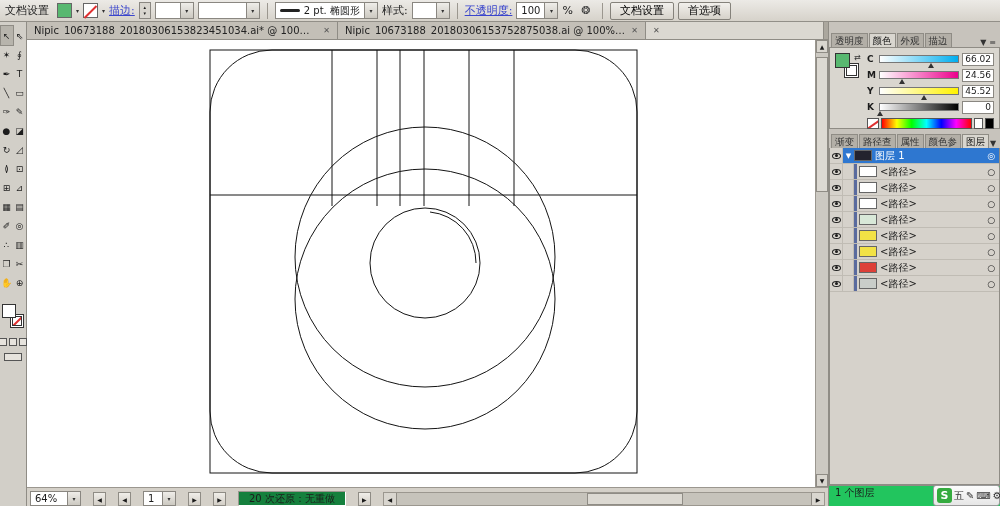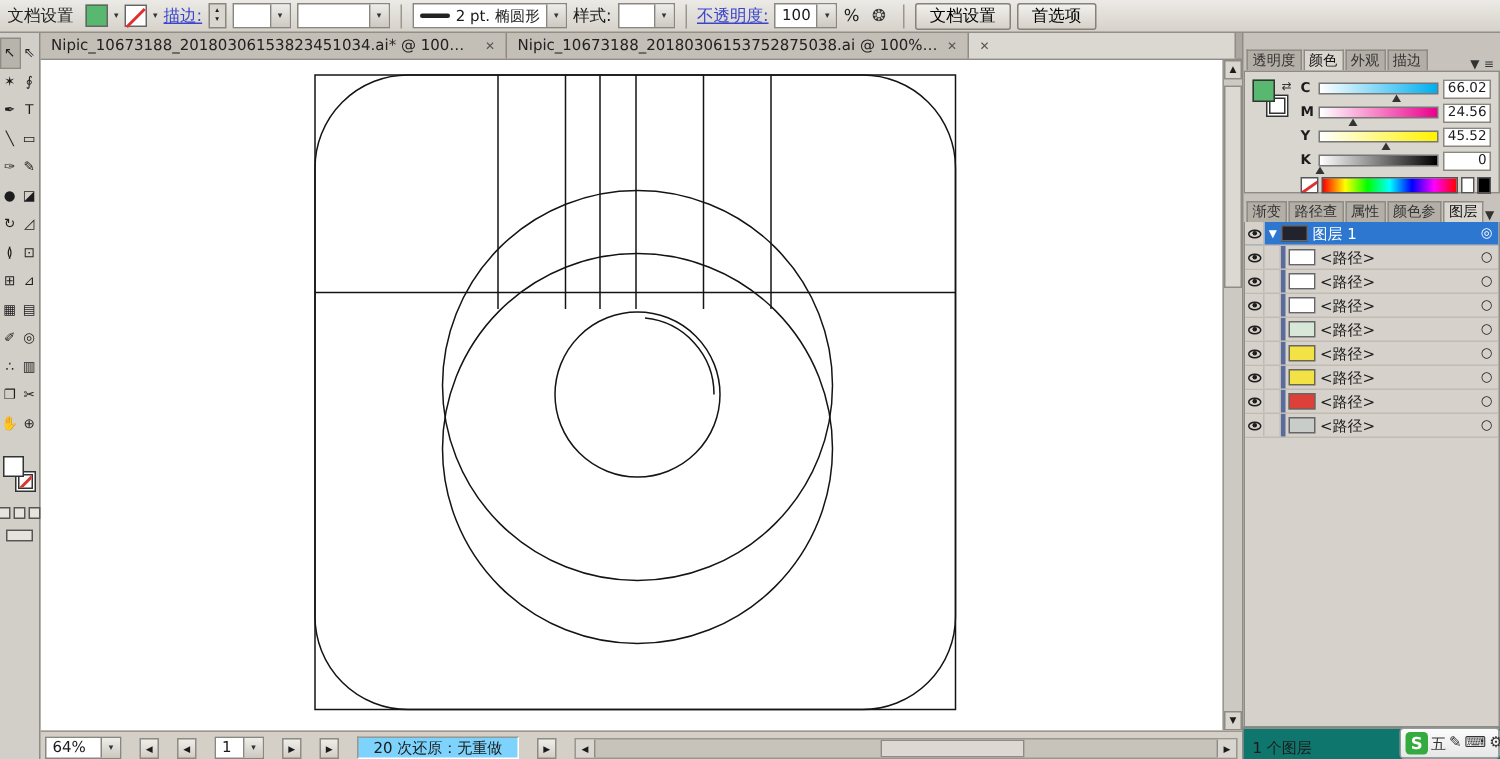--- a/index.html
+++ b/index.html
@@ -46,21 +46,21 @@
 .canvas{position:absolute;top:40px;left:27px;width:801px;height:447px;background:#ffffff;overflow:hidden;z-index:1}
 .canvas svg{position:absolute;top:0;left:0}
 .vscroll{position:absolute;top:0;right:0;width:13px;height:100%;background:#ccc9c2;border-left:1px solid #9b978f;display:flex;flex-direction:column}
 .scroll-btn{height:13px;display:flex;align-items:center;justify-content:center;font-size:6px;background:#d9d6cf;border:1px solid #8f8c85;flex:none}
 .vtrack{flex:1;position:relative}
 .vthumb{position:absolute;left:0;width:100%;top:1%;height:32%;background:#dcd9d2;border:1px solid #8f8c85}
 
 
 .status-bar{position:absolute;top:487px;left:27px;width:801px;height:19px;background:#d4d0c8;border-top:1px solid #9b978f;display:flex;align-items:flex-end;gap:12px;padding:0 3px;font-size:10px;z-index:4}
 .nav-btn{width:13px;height:14px;display:flex;align-items:center;justify-content:center;font-size:6px;background:linear-gradient(#f0eee9,#d2cec6);border:1px solid #8f8c85;flex:none}
-.undo-box{height:15px;padding:0 10px;display:flex;align-items:center;border:1px solid;border-color:#9b978f #ffffff #ffffff #9b978f;background:#7dd3fc;flex:none}
+.undo-box{height:15px;padding:0 10px;display:flex;align-items:center;border:1px solid;border-color:#9b978f #ffffff #ffffff #9b978f;background:#15803d;flex:none}
 .hscroll{flex:1;height:14px;display:flex;align-items:stretch;background:#c6c3bb;border:1px solid #9b978f}
 .h-btn{width:13px;display:flex;align-items:center;justify-content:center;font-size:6px;background:#d9d6cf;flex:none}
 .h-btn.left{border-right:1px solid #8f8c85}
 .h-btn.right{border-left:1px solid #8f8c85}
 .htrack{flex:1;position:relative}
 .hthumb{position:absolute;top:0;height:100%;left:46%;width:23%;background:#dcd9d2;border:1px solid #8f8c85}
 
 
 .right-panel{position:absolute;top:22px;left:828px;width:172px;bottom:0;background:#c7c3bc;border-left:1px solid #8f8c85;display:flex;flex-direction:column;z-index:5}
 .ptab-row{display:flex;align-items:flex-end;height:15px;margin-top:10px;padding:0 2px;gap:1px;font-size:9.5px;flex:none}
@@ -93,21 +93,21 @@
 .eyecell{width:13px;align-self:stretch;border-right:1px solid #c0bcb4;display:flex;align-items:center;justify-content:center;background:#d6d2cb;flex:none}
 .eye{width:9px;height:6px;border:1px solid #1d1d1d;border-radius:50%;position:relative}
 .eye::after{content:"";position:absolute;left:2px;top:0;width:3px;height:3px;background:#1d1d1d;border-radius:50%}
 .lockcell{width:11px;align-self:stretch;border-right:1px solid #c0bcb4;flex:none}
 .expander{width:11px;font-size:7px;text-align:center;flex:none}
 .colorbar{width:3px;align-self:stretch;background:#5a6b9e;flex:none;margin-right:2px}
 .lthumb{width:18px;height:11px;border:1px solid #666;background:#fff;flex:none;margin-right:3px}
 .lthumb.dark{background:#23232e}
 .llabel{flex:1;overflow:hidden;white-space:nowrap}
 .ltarget{flex:none;margin:0 4px;font-size:9px}
-.layers-footer{height:21px;border-top:1px solid #8f8c85;background:#0f766e;display:flex;align-items:flex-end;padding:0 6px;font-size:10px;flex:none}
+.layers-footer{height:21px;border-top:1px solid #8f8c85;background:#22c55e;display:flex;align-items:flex-start;padding:0 6px;font-size:10px;flex:none}
 
 
 .ime-bar{position:absolute;left:933px;top:485px;width:67px;height:21px;background:linear-gradient(#fcfcfc,#e6e6e6);border:1px solid #9a9a9a;border-radius:3px;display:flex;align-items:center;gap:2px;padding:0 3px;z-index:10}
 .ime-logo{width:15px;height:15px;border-radius:3px;background:#35ab3f;color:#fff;font-size:11px;font-weight:bold;display:flex;align-items:center;justify-content:center;flex:none}
 .ime-item{font-size:10px;color:#333;flex:none}
 </style>
 </head>
 <body>
 
 <div class="control-bar">

